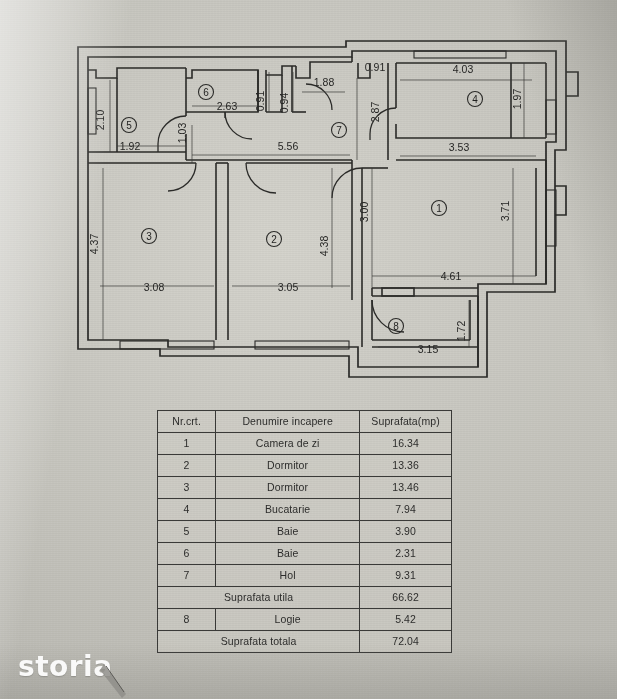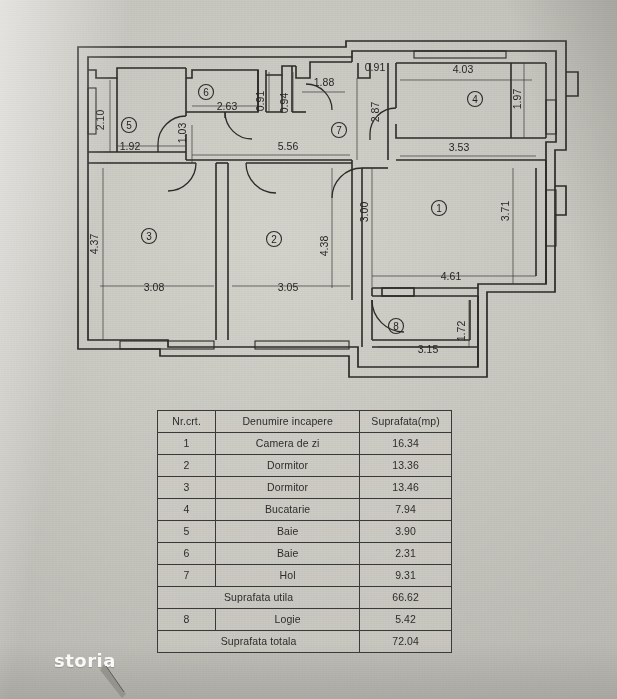--- a/index.html
+++ b/index.html
@@ -45,27 +45,26 @@
   #plan-svg, #table-svg {
     position: absolute;
     left: 0;
     top: 0;
   }
   .wm {
     position: absolute;
     left: 18px;
     top: 650px;
     color: #ffffff;
-    font-size: 18px;
+    font-size: 28px;
     font-weight: bold;
     letter-spacing: 0.5px;
     opacity: 0.93;
     text-shadow: 0 1px 1px rgba(80,80,78,0.35);
     font-family: "DejaVu Sans", sans-serif;
-    margin-left: 36px;
   }
   
   .pen {
     position: absolute;
     left: 96px;
     top: 660px;
     width: 60px;
     height: 40px;
     pointer-events: none;
   }

